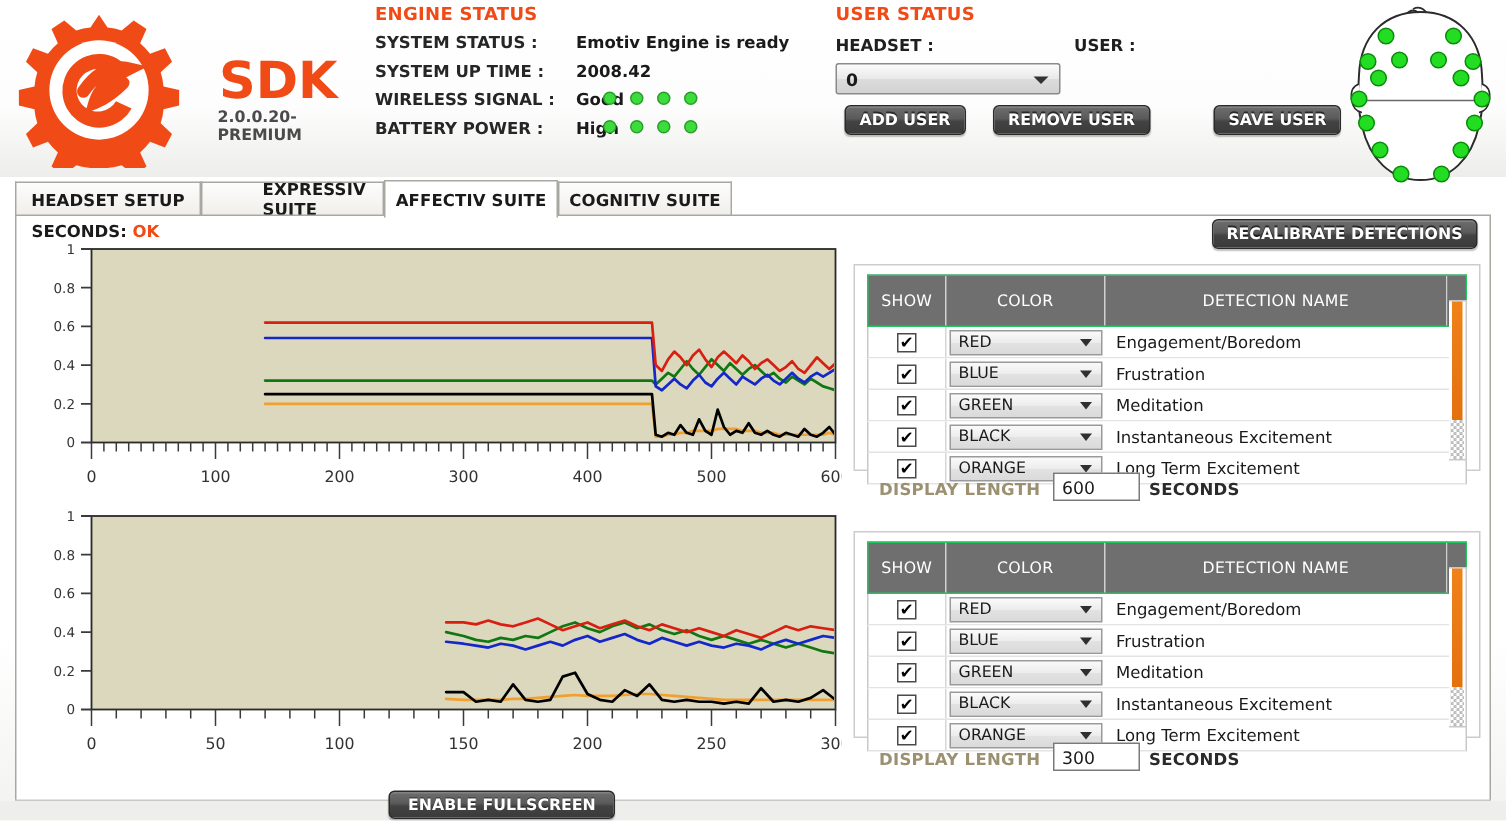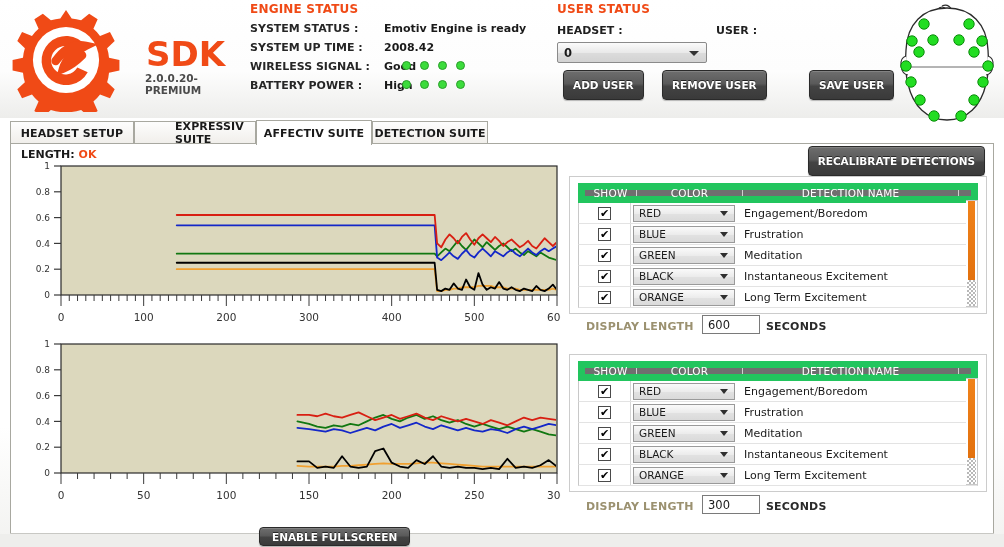--- a/index.html
+++ b/index.html
@@ -80,21 +80,21 @@
     cursor: pointer;
   }
   .combo .caret {
     position: absolute; right: 7px; top: 50%; margin-top: -2px;
     width: 0; height: 0;
     border-left: 5px solid transparent; border-right: 5px solid transparent;
     border-top: 5px solid #333;
   }
   .btn-dark {
     display: inline-flex; align-items: center; justify-content: center;
-    height: 30px;
+    height: 20px;
     padding: 0 9px;
     background: linear-gradient(to bottom, #6e6e6e 0%, #5a5a5a 45%, #434343 55%, #3a3a3a 100%);
     border: 1px solid #2a2a2a;
     border-radius: 4px;
     color: #ffffff;
     font-size: 10.5px; font-weight: bold;
     font-family: "DejaVu Sans", sans-serif;
     text-shadow: 0 -1px 0 rgba(0,0,0,0.6);
     cursor: pointer;
     box-shadow: 0 1px 1px rgba(0,0,0,0.25), inset 0 1px 0 rgba(255,255,255,0.15);
@@ -151,23 +151,23 @@
   .chart-wrap { position: absolute; }
 
   
   .det-panel {
     position: absolute;
     background: #ffffff;
     border: 1px solid #cccccc;
   }
   .det-inner { position: absolute; left: 8px; top: 6px; right: 8px; bottom: 6px; }
   .det-head {
-    position: relative; height: 20px; display: flex;
+    position: relative; height: 35px; display: flex;
     background: #6f6f6f;
-    border: 7px solid #22c55e;
+    border: 1px solid #22c55e;
   }
   .det-head .hc {
     display: flex; align-items: center; justify-content: center;
     color: #ffffff; font-size: 10.5px; font-weight: normal;
     font-family: "DejaVu Sans", sans-serif;
     border-right: 1px solid #d0d0d0;
     letter-spacing: 0.2px;
   }
   .det-row {
     position: relative; height: 21px; display: flex; align-items: center;
@@ -360,28 +360,28 @@
         <circle cx="41" cy="114" r="5.2"></circle>
           <circle cx="68" cy="114" r="5.2"></circle>
       </g>
     </svg>
   </div>
 
   <div id="tabbar">
     <div class="tab" style="left:0px;width:124px;">HEADSET SETUP</div>
     <div class="tab" style="left:124px;width:122px;padding-left:40px;">EXPRESSIV SUITE</div>
     <div class="tab active" style="left:246px;width:116px;">AFFECTIV SUITE</div>
-    <div class="tab" style="left:362px;width:116px;">DETECTION SUITE</div>
+    <div class="tab" style="left:362px;width:116px;">COGNITIV SUITE</div>
   </div>
   <div id="tab-underline"></div>
 
   <div id="content">
 
     <div id="status-line">
-      <span>LENGTH:</span>
+      <span>SECONDS:</span>
       <span class="ok">OK</span>
     </div>
 
     <div class="btn-dark" id="recal-btn">RECALIBRATE DETECTIONS</div>
 
     <div class="chart-wrap" style="left:0;top:18px;width:550px;height:165px;">
       <svg id="svg-chart-0" width="550" height="165">
           <rect x="50" y="4" width="496" height="129" fill="#dcd8bd" stroke="#2a2a2a" stroke-width="1.2"></rect>
           <line x1="43" y1="133" x2="50" y2="133" stroke="#3a3a3a" stroke-width="1.2"></line>
           <text x="39" y="136.2" text-anchor="end" font-size="9" fill="#333" font-family="&quot;DejaVu Sans&quot;, sans-serif">0</text>

